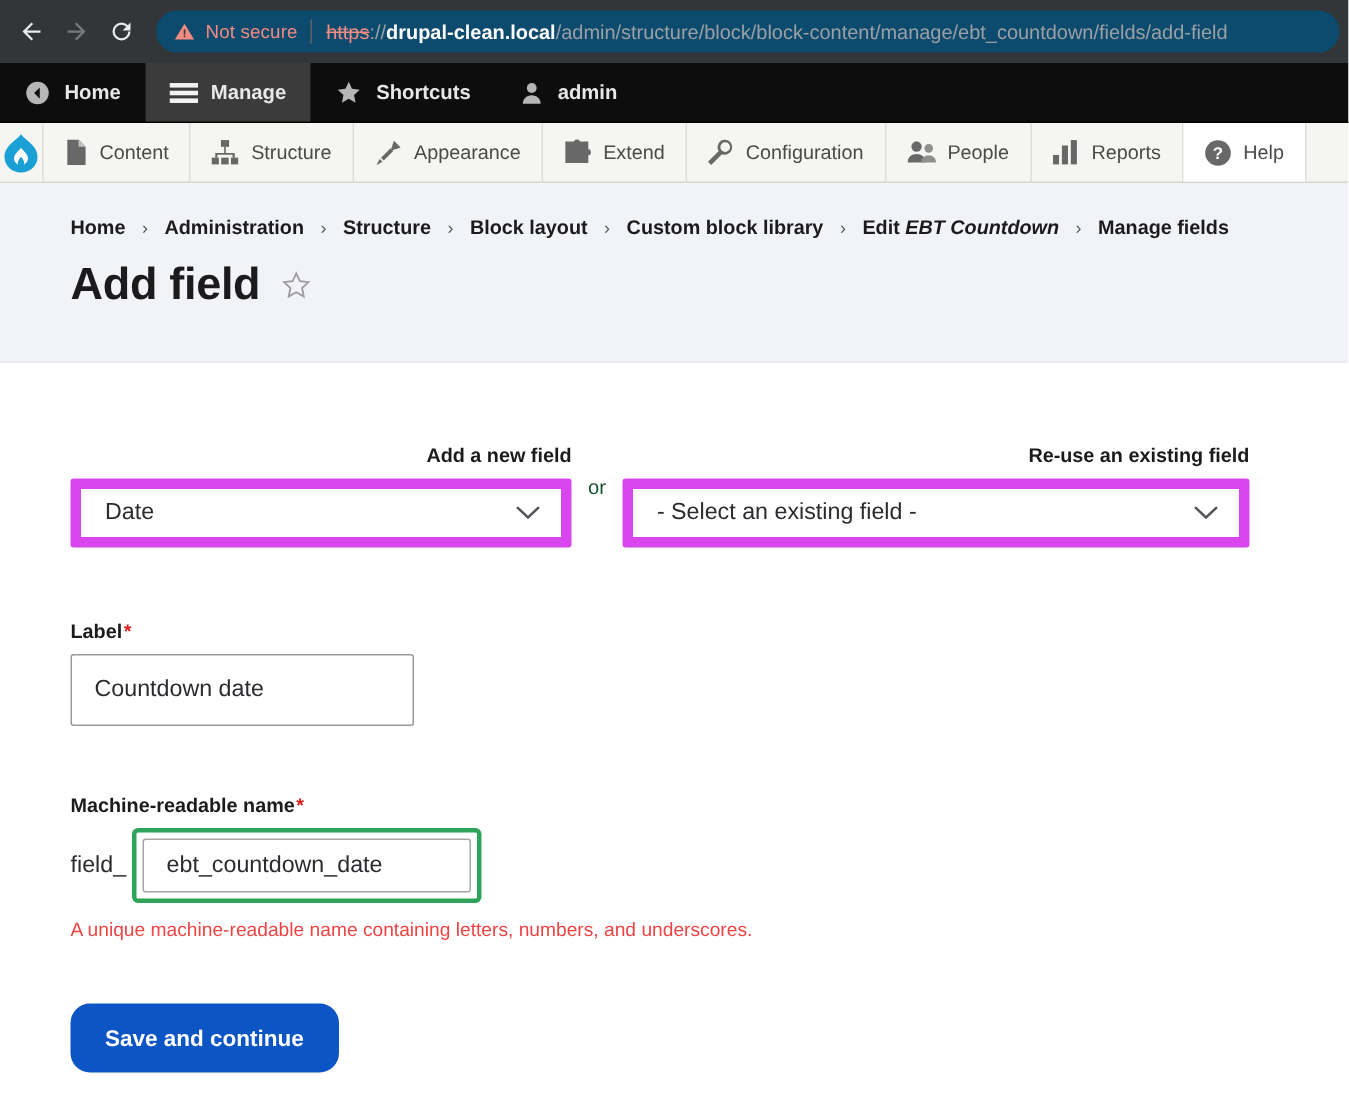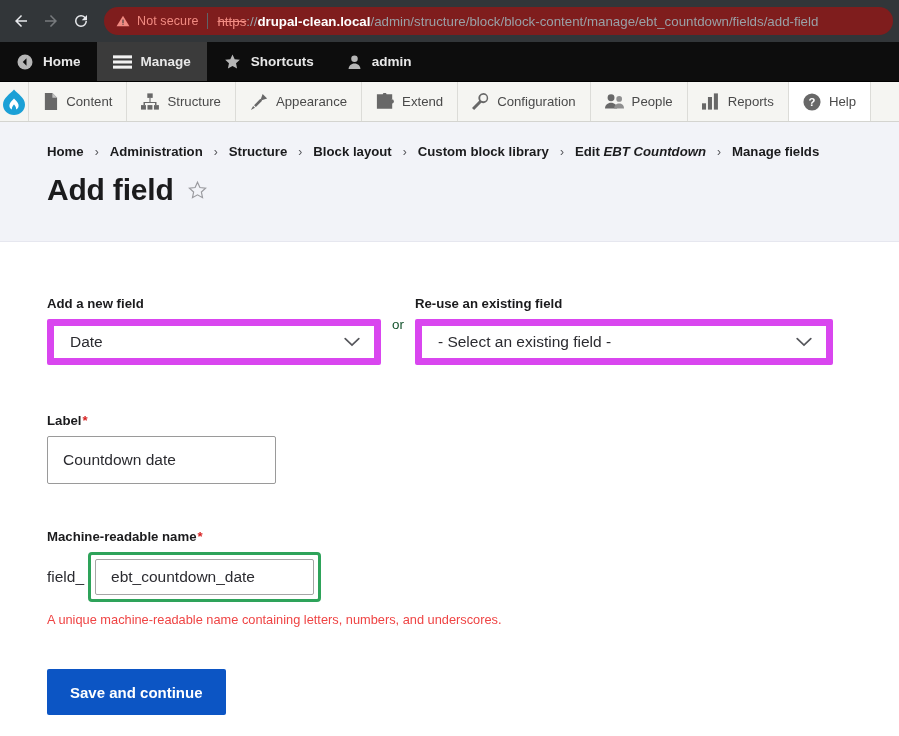--- a/index.html
+++ b/index.html
@@ -22,21 +22,21 @@
     width: 30px; height: 30px;
     display: flex; align-items: center; justify-content: center;
     border-radius: 50%;
     flex: 0 0 auto;
   }
   .nav-btn svg { display: block; }
   .nav-btn.disabled svg { opacity: .38; }
   .omnibox {
     flex: 1 1 auto;
     height: 28px;
-    background: #7f1d1d;
+    background: #0c4a6e;
     border-radius: 14px;
     margin-left: 8px;
     display: flex;
     align-items: center;
     padding: 0 12px;
     overflow: hidden;
     white-space: nowrap;
   }
   .warn-icon { margin-right: 7px; display:flex; align-items:center; }
   .notsecure {
@@ -127,21 +127,21 @@
     font-size: 30px;
     font-weight: bold;
     color: #1b1b1d;
     letter-spacing: -.2px;
   }
   .star-icon { display: flex; align-items: center; }
 
   
   .form-body { padding: 54px 0 0 47px; }
 
-  .row-top { display: flex; align-items: flex-start; }
+  .row-top { display: flex; align-items: flex-start; text-align: right; }
   .col-new { width: 334px; }
   .or-word {
     font-size: 13.4px;
     color: #14532d;
     margin: 16px 11px;
     padding-top: 5px;
     white-space: nowrap;
   }
   .col-reuse { width: 418px; }
 
@@ -228,21 +228,21 @@
     margin-top: 42px;
     display: inline-flex;
     align-items: center; justify-content: center;
     height: 46px;
     padding: 0 23px;
     background: #0c55c4;
     color: #ffffff;
     font-size: 15px;
     font-weight: bold;
     border: none;
-    border-radius: 2px;
+    border-radius: 13px;
     cursor: pointer;
     font-family: "Liberation Sans", sans-serif;
   }
 </style>
 </head>
 <body>
 
 <div class="browser-bar">
   <div class="nav-btn">
     <svg width="18" height="18" viewBox="0 0 24 24">

